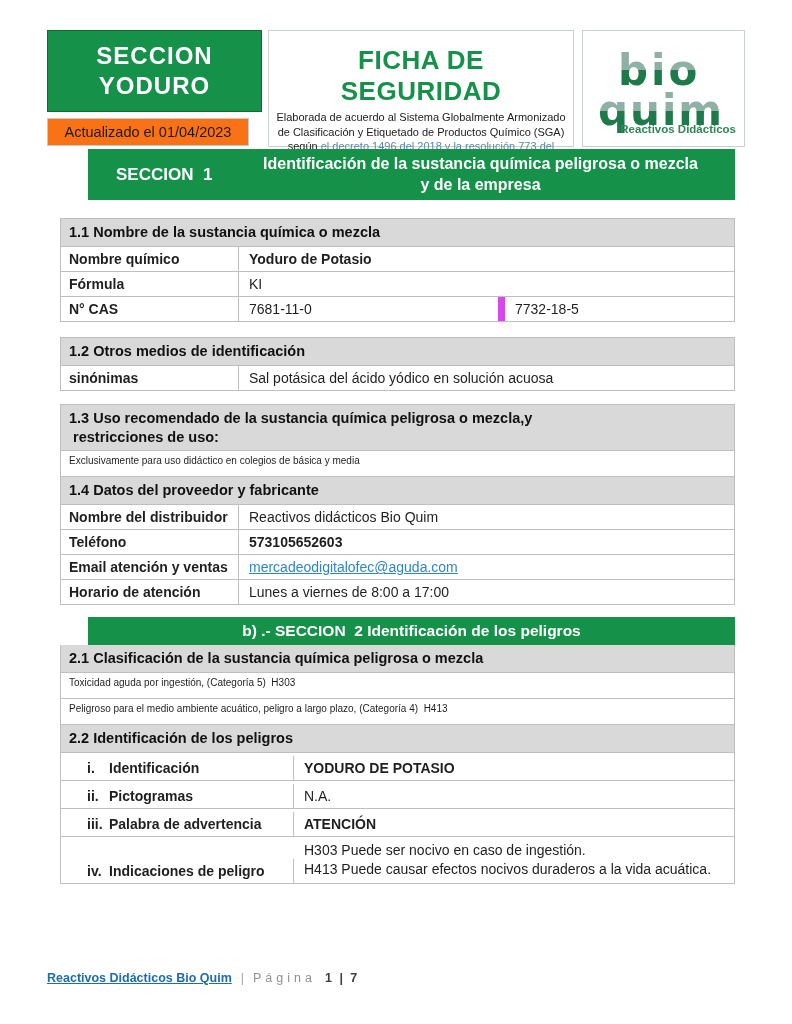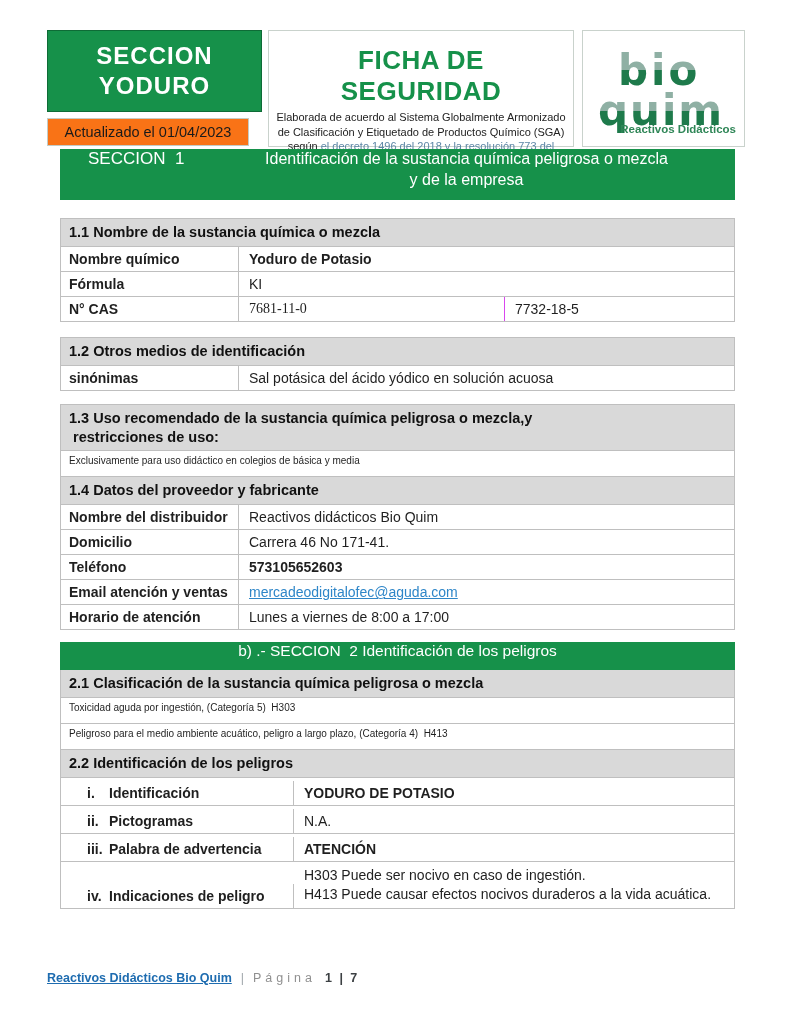--- a/index.html
+++ b/index.html
@@ -34,41 +34,41 @@
   }
   .logo-tagline {
     width:100%; text-align:right; padding-right:8px; margin-top:-10px;
     font-size:11.5px; font-weight:bold; color:#2F8657;
   }
 
   
   .main { position:absolute; top:149px; left:60px; width:675px; }
 
   .sec-bar {
-    background:#16914A; color:#ffffff; font-weight:normal; display:flex; 
+    background:#16914A; color:#ffffff; font-weight:bold; display:flex; align-items:center;margin-left:28px;
   }
   .sec-bar-1 { height:51px; }
   .sec-bar-2 { height:28px; margin-top:12px; justify-content:center; font-size:15.5px; white-space:pre-wrap; }
   .bar-label { white-space:pre-wrap; font-size:17px; padding-left:28px; width:150px; flex:0 0 150px; }
   .bar-title { flex:1; text-align:center; font-size:16px; line-height:1.3; white-space:pre-wrap; padding-right:12px; }
 
   .block { margin-top:0; }
   .gray-heading {
     background:#d9d9d9; border:1px solid #bfbfbf; font-weight:bold; font-size:14.5px;
     padding:4px 8px; white-space:pre-wrap; line-height:1.3; color:#111;
   }
   .mt18 { margin-top:18px; } .mt15 { margin-top:15px; } .mt13 { margin-top:13px; }
 
   .trow { display:flex; border:1px solid #bfbfbf; border-top:0; background:#fff; font-size:14px;align-items:flex-end; }
   .tlabel {
     flex:0 0 178px; font-weight:bold; padding:4px 6px 4px 8px;
     border-right:1px solid #bfbfbf; display:flex; align-items:center; white-space:pre-wrap;
   }
   .tval { flex:1; padding:4px 6px 4px 10px; display:flex; align-items:center; white-space:pre-wrap; }
-  .tval-split { flex:0 0 266px; border-right:1px solid #d946ef;font-family:Liberation Serif, serif; }
+  .tval-split { flex:0 0 266px; border-right:7px solid #d946ef; }
   .bold { font-weight:bold; }
   .plain-row {
     border:1px solid #bfbfbf; border-top:0; background:#fff; font-size:10px;
     padding:4px 8px; white-space:pre-wrap; min-height:26px;
   }
   .email-link { color:#2E86C8; text-decoration:underline; }
 
   
   .trow2 .tlabel { flex:0 0 233px; padding-left:26px; }
   .roman { display:inline-block; min-width:22px; font-weight:bold; }
@@ -157,24 +157,20 @@
     <section class="block mt13">
       <div class="gray-heading">1.3 Uso recomendado de la sustancia química peligrosa o mezcla,y
  restricciones de uso:</div>
       <div class="plain-row">Exclusivamente para uso didáctico en colegios de básica y media</div>
       <div class="gray-heading" style="border-top:0;">1.4 Datos del proveedor y fabricante</div>
       <div class="trow">
         <div class="tlabel">Nombre del distribuidor</div>
         <div class="tval">Reactivos didácticos Bio Quim</div>
       </div>
       <div class="trow">
-        <div class="tlabel">Domicilio</div>
-        <div class="tval">Carrera 46 No 171-41.</div>
-      </div>
-      <div class="trow">
         <div class="tlabel">Teléfono</div>
         <div class="tval bold">573105652603</div>
       </div>
       <div class="trow">
         <div class="tlabel">Email atención y ventas</div>
         <div class="tval"><a href="#" class="email-link">mercadeodigitalofec@aguda.com</a></div>
       </div>
       <div class="trow">
         <div class="tlabel">Horario de atención</div>
         <div class="tval">Lunes a viernes de 8:00 a 17:00</div>

